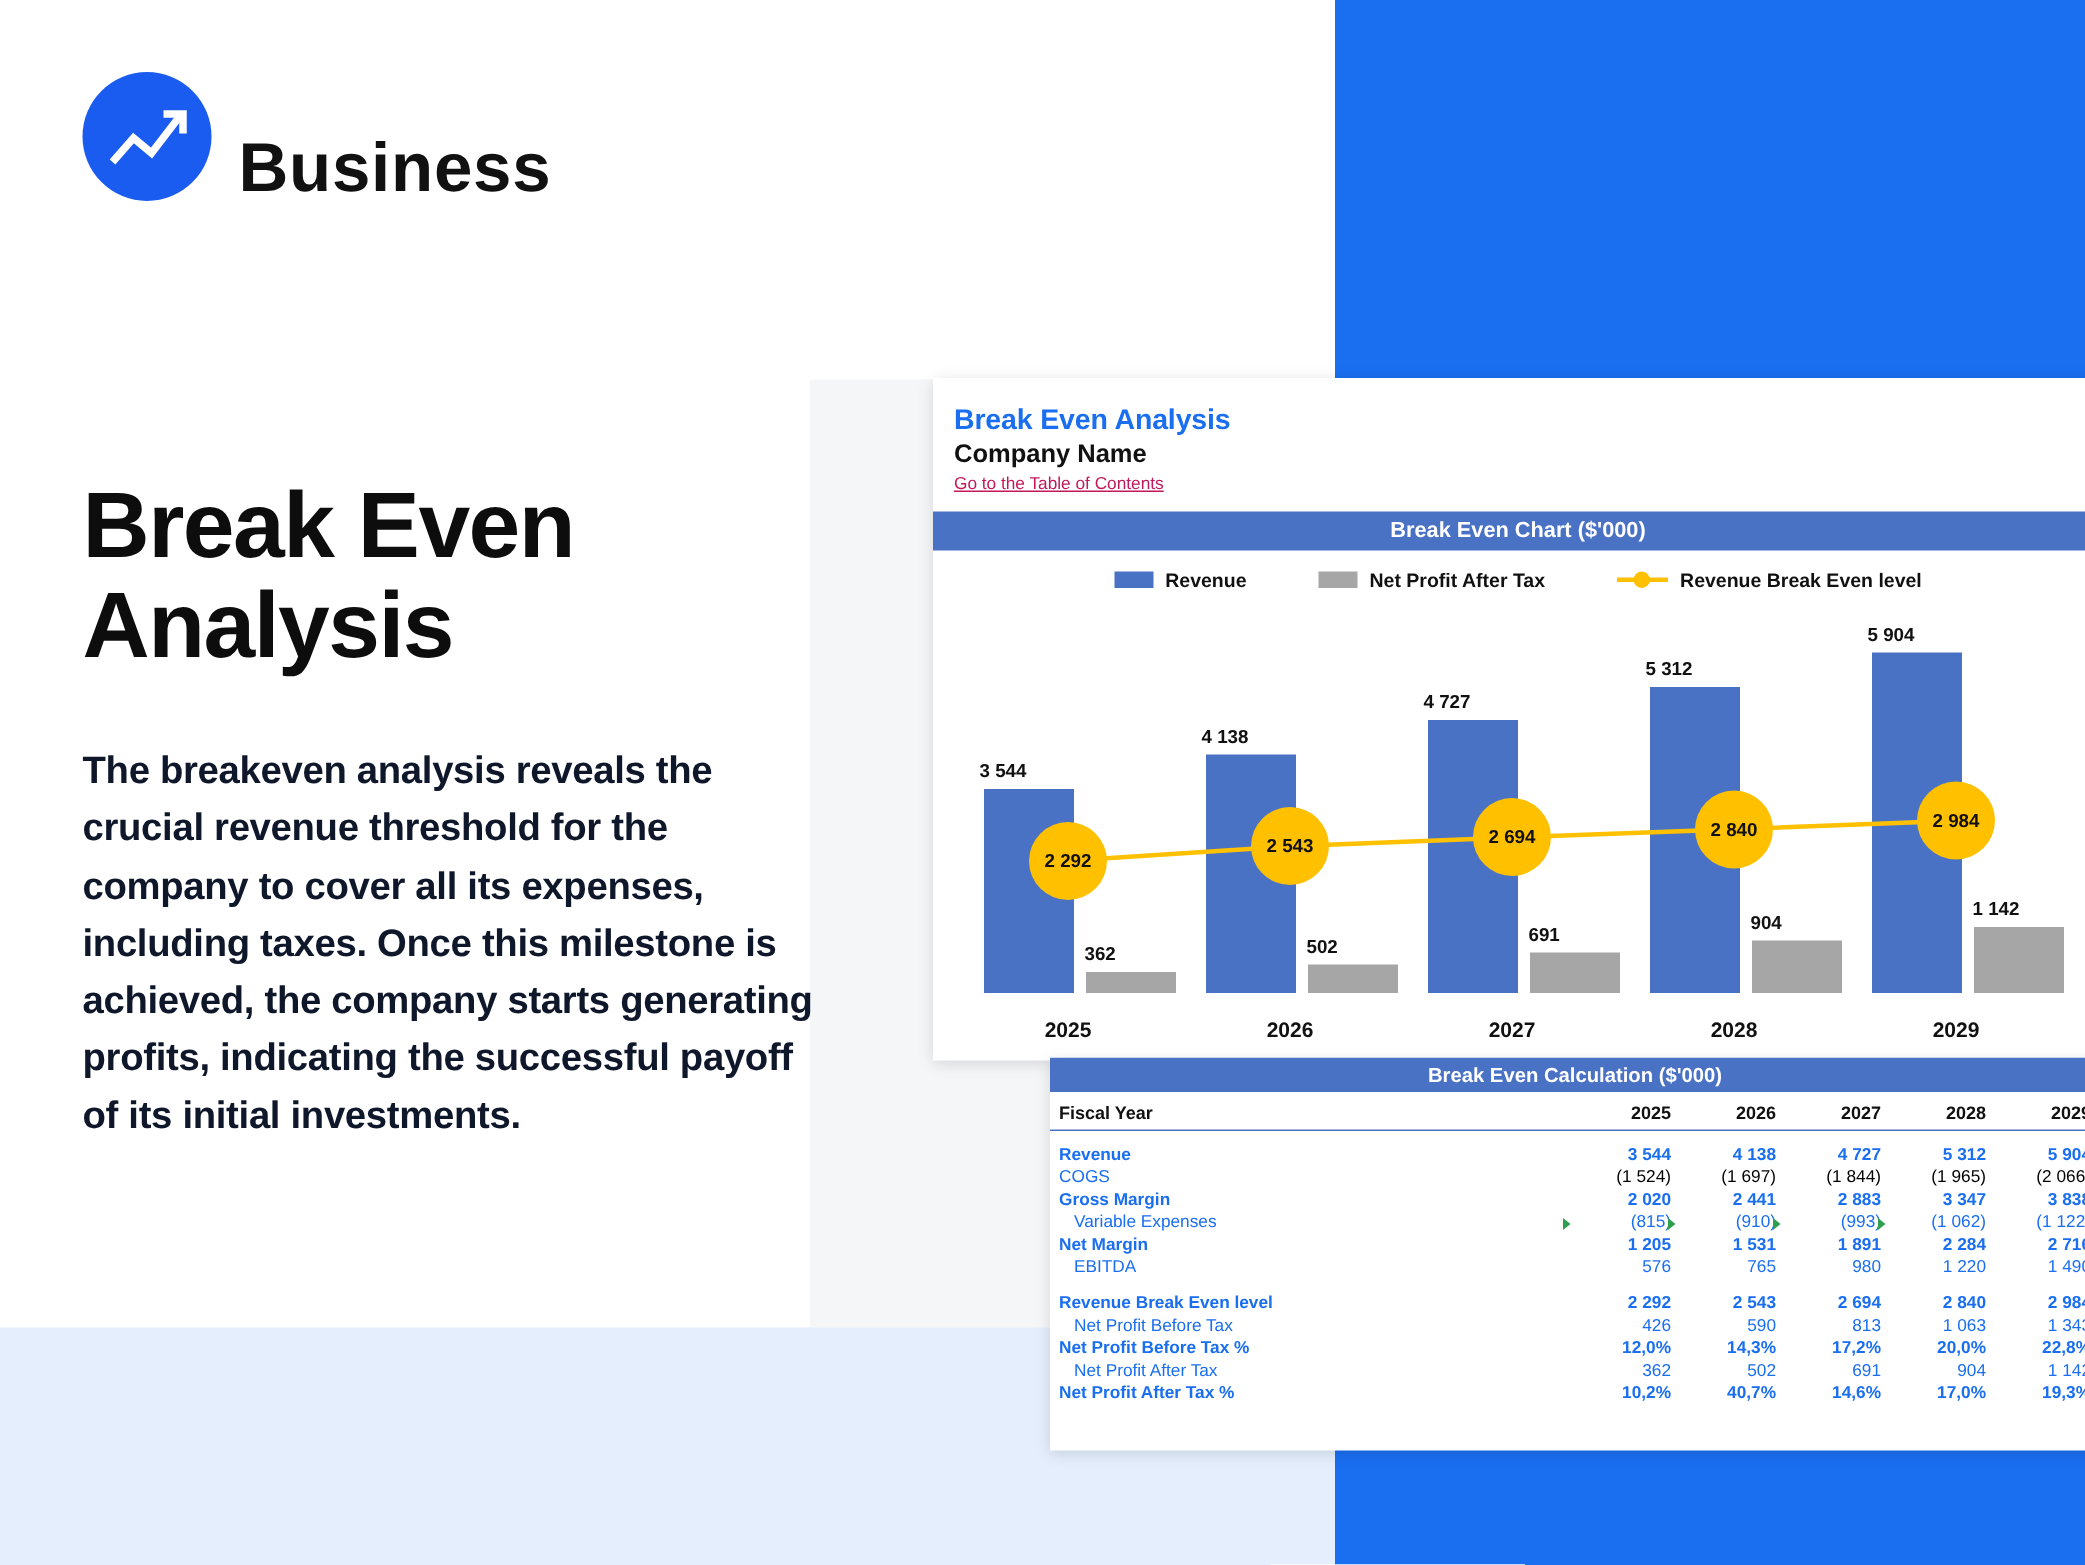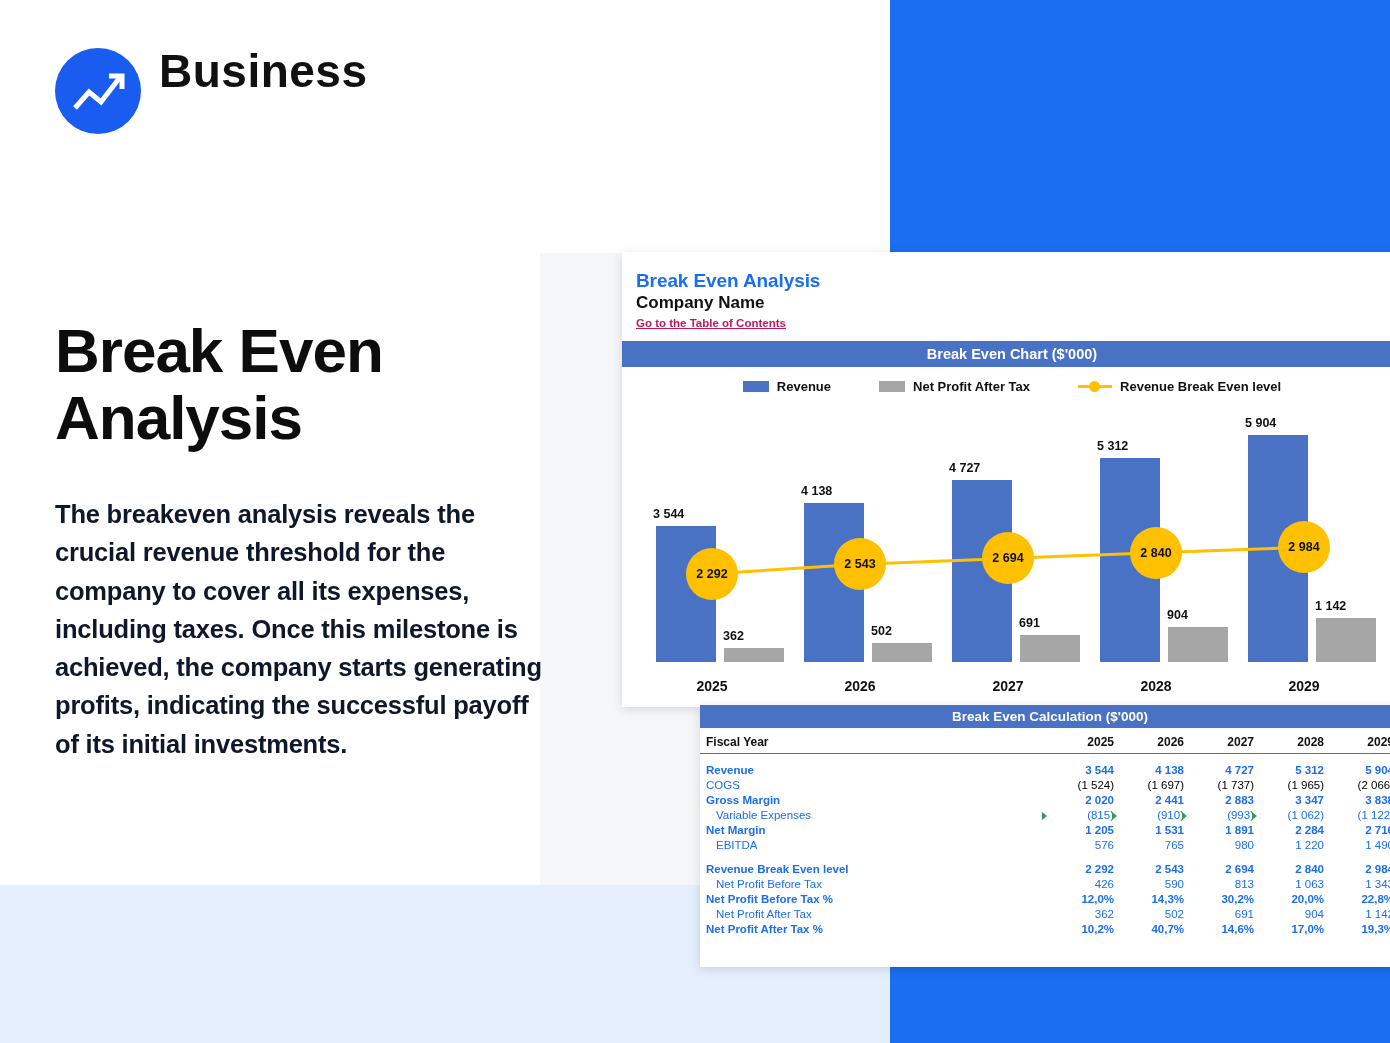--- a/index.html
+++ b/index.html
@@ -23,21 +23,21 @@
   .bg-lightblue-bottom {
     position: absolute; left: 0; top: 885px; width: 890px; height: 158px;
     background: #e4eefc;
   }
   .bg-grey-mid {
     position: absolute; left: 540px; top: 253px; width: 350px; height: 632px;
     background: #f4f6f8;
   }
 
   
-  .logo-wrap { position: absolute; left: 55px; top: 48px; display: flex; align-items: flex-start; }
+  .logo-wrap { position: absolute; left: 55px; top: 48px; display: flex; align-items: flex-end; }
   .logo-circle {
     width: 86px; height: 86px; border-radius: 50%;
     background: #1a5cf0; position: relative; flex: none;
   }
   .logo-text { margin-left: 18px; line-height: 1; }
   .logo-line1 {
     font-size: 46px; font-weight: bold; letter-spacing: 0.5px; color: #111;
     font-family: "Liberation Sans", sans-serif;
   }
   .logo-line2 {
@@ -63,21 +63,21 @@
     position: absolute; left: 622px; top: 252px; width: 780px; height: 455px;
     background: #ffffff; box-shadow: 0 2px 10px rgba(0,0,0,0.13);
     padding: 0;
   }
   .chart-head { padding: 18px 0 0 14px; }
   .chart-title {
     color: #1a6ef0; font-size: 19px; font-weight: bold; letter-spacing: -0.1px;
   }
   .chart-company { color: #111; font-size: 17px; font-weight: bold; margin-top: 1px; }
   .chart-toc {
-    color: #c2185b; font-size: 11.5px; font-weight: bold;
+    color: #c2185b; font-size: 11.5px; font-weight: normal;
     text-decoration: underline; margin-top: 4px; display: inline-block;
   }
   .chart-banner {
     margin-top: 10px; background: #4a72c4; color: #fff;
     text-align: center; font-size: 14.5px; font-weight: bold; padding: 5px 0;
   }
   .legend {
     display: flex; justify-content: center; gap: 48px; align-items: center;
     padding: 12px 0 6px 0; font-size: 13px; font-weight: bold; color: #111;
   }
@@ -270,21 +270,21 @@
           <td class="num">3 544</td>
           <td class="num">4 138</td>
           <td class="num">4 727</td>
           <td class="num">5 312</td>
           <td class="num">5 904</td>
         </tr>
         <tr class="plain">
           <td class="name">COGS</td>
           <td class="num">(1 524)</td>
           <td class="num">(1 697)</td>
-          <td class="num">(1 737)</td>
+          <td class="num">(1 844)</td>
           <td class="num">(1 965)</td>
           <td class="num">(2 066)</td>
         </tr>
         <tr class="bold">
           <td class="name">Gross Margin</td>
           <td class="num">2 020</td>
           <td class="num">2 441</td>
           <td class="num">2 883</td>
           <td class="num">3 347</td>
           <td class="num">3 838</td>
@@ -329,21 +329,21 @@
           <td class="num">426</td>
           <td class="num">590</td>
           <td class="num">813</td>
           <td class="num">1 063</td>
           <td class="num">1 343</td>
         </tr>
         <tr class="pct">
           <td class="name">Net Profit Before Tax %</td>
           <td class="num">12,0%</td>
           <td class="num">14,3%</td>
-          <td class="num">30,2%</td>
+          <td class="num">17,2%</td>
           <td class="num">20,0%</td>
           <td class="num">22,8%</td>
         </tr>
         <tr class="sub">
           <td class="name">Net Profit After Tax</td>
           <td class="num">362</td>
           <td class="num">502</td>
           <td class="num">691</td>
           <td class="num">904</td>
           <td class="num">1 142</td>

